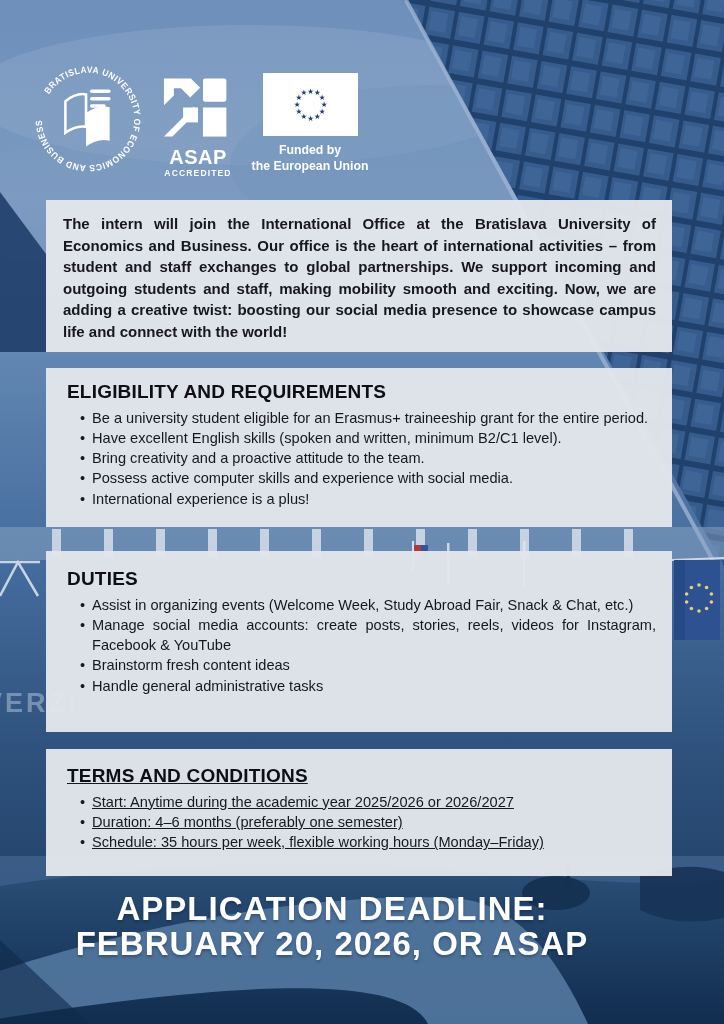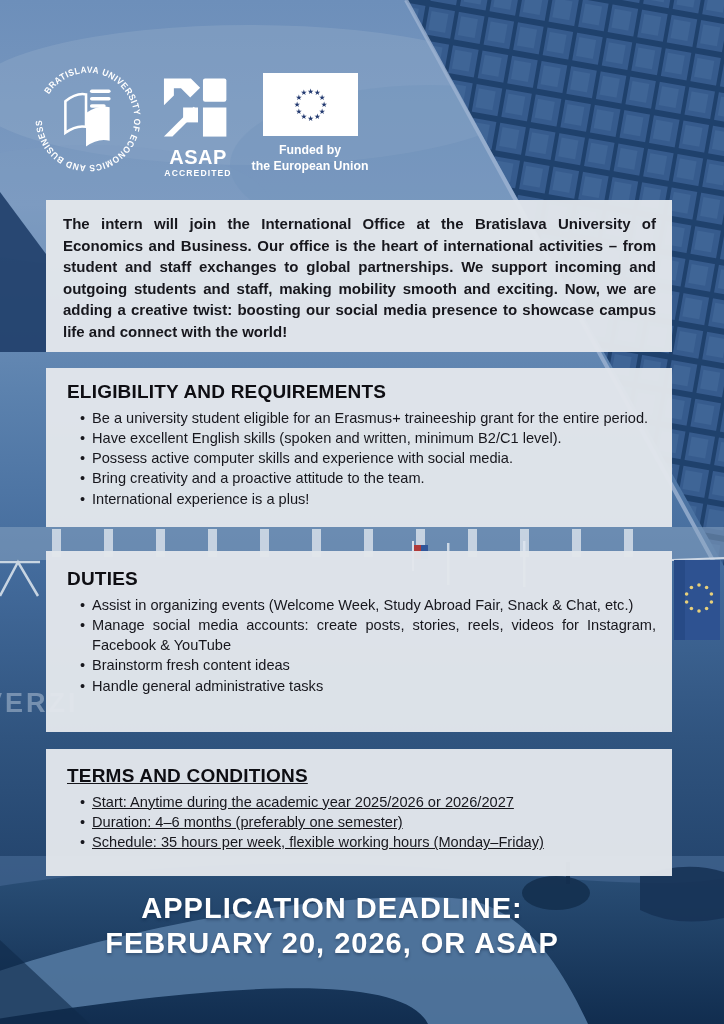--- a/index.html
+++ b/index.html
@@ -41,21 +41,21 @@
   .card li {
     position:relative; padding-left:12px;
     font-size:14.6px; line-height:20.2px; text-align:justify;
   }
   .card li::before { content:"•"; position:absolute; left:0; top:0; }
 
   
   .deadline {
     position:absolute; left:0; top:891px; width:664px;
     text-align:center; color:#ffffff; font-weight:700;
-    font-size:29px; line-height:35px; letter-spacing:1px;
+    font-size:33px; line-height:35px; letter-spacing:1px;
     text-shadow:0 2px 3px rgba(8,24,48,.35);
   }
 </style>
 </head>
 <body>
 
 <div class="poster">
 
   <svg class="bg" viewBox="0 0 724 1024" preserveAspectRatio="none" aria-hidden="true">
     <defs>
@@ -212,22 +212,22 @@
 
   <div class="card card-intro">
     <p>The intern will join the International Office at the Bratislava University of Economics and Business. Our office is the heart of international activities – from student and staff exchanges to global partnerships. We support incoming and outgoing students and staff, making mobility smooth and exciting. Now, we are adding a creative twist: boosting our social media presence to showcase campus life and connect with the world!</p>
   </div>
 
   <div class="card card-1">
     <h2 class="sec-title">ELIGIBILITY AND REQUIREMENTS</h2>
     <ul>
       <li>Be a university student eligible for an Erasmus+ traineeship grant for the entire period.</li>
       <li>Have excellent English skills (spoken and written, minimum B2/C1 level).</li>
+      <li>Bring creativity and a proactive attitude to the team.</li>
       <li>Possess active computer skills and experience with social media.</li>
-      <li>Bring creativity and a proactive attitude to the team.</li>
       <li>International experience is a plus!</li>
     </ul>
   </div>
 
   <div class="card card-2">
     <h2 class="sec-title">DUTIES</h2>
     <ul>
       <li>Assist in organizing events (Welcome Week, Study Abroad Fair, Snack &amp; Chat, etc.)</li>
       <li>Manage social media accounts: create posts, stories, reels, videos for Instagram, Facebook &amp; YouTube</li>
       <li>Brainstorm fresh content ideas</li>

